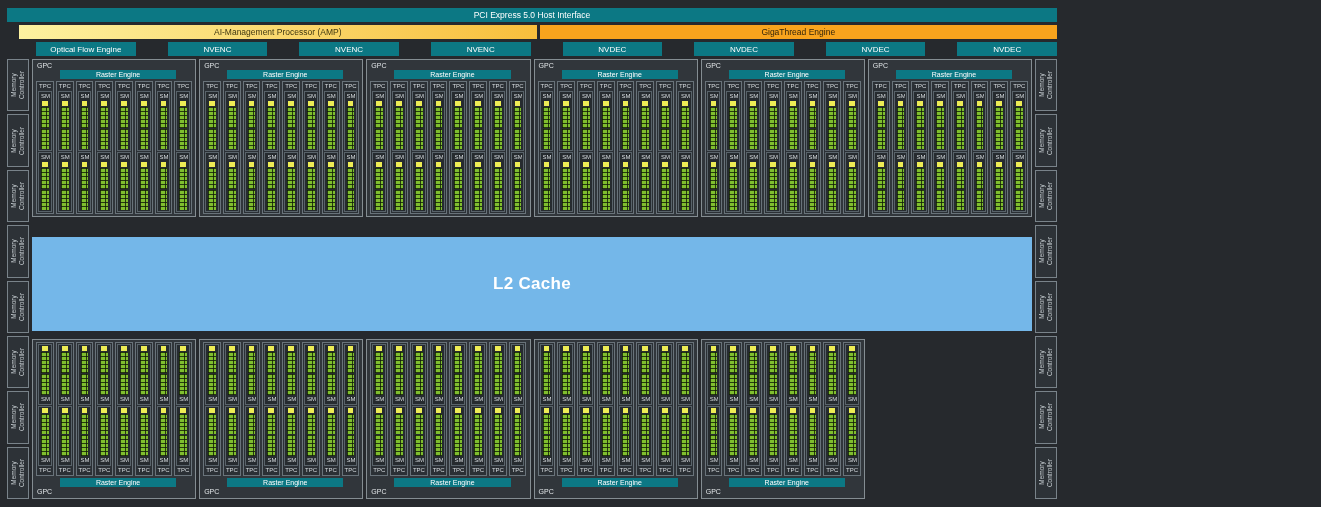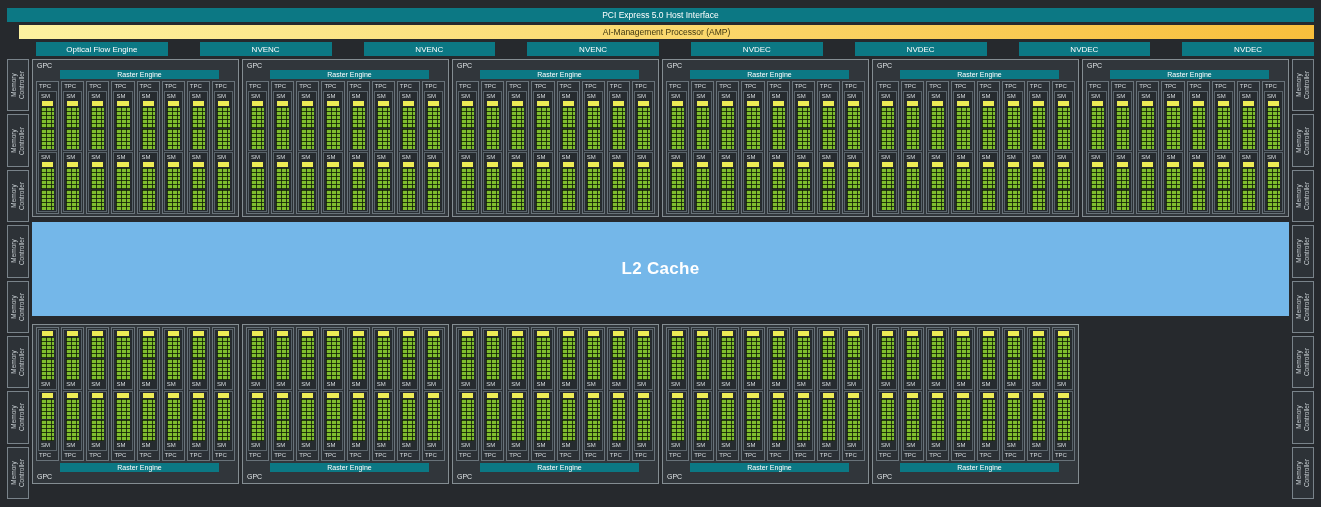--- a/index.html
+++ b/index.html
@@ -2,21 +2,21 @@
 <html style="--background: #26292d; --teal: #0c7884; --amp-gradient-start: #fdf2a0; --amp-gradient-end: #f8bf3c; --gigathread-orange: #f8a41d; --l2-blue: #74b7e9; --sm-yellow: #edec55; --sm-green: #7fbe2e;"><head>
 <meta charset="utf-8">
 <style>
   *{margin:0;padding:0;box-sizing:border-box;}
   html,body{width:1321px;height:507px;}
   body{
     background:var(--background,#26292d);
     font-family:"Liberation Sans",sans-serif;
     position:relative;overflow:hidden;
   }
-  .chip{position:absolute;left:7px;top:8px;width:1307px;height:491px;
+  .chip{position:absolute;left:7px;top:8px;width:1050px;height:491px;
     display:flex;flex-direction:column;gap:3px;}
   .hbar{flex:0 0 14px;display:flex;align-items:center;justify-content:center;
     font-size:8.5px;line-height:1;color:#ffffff;overflow:hidden;}
   .pci-bar{background:var(--teal,#0c7884);}
   .split-row{flex:0 0 14px;display:flex;gap:3px;margin-left:12px;}
   .amp-bar{flex:1;display:flex;align-items:center;justify-content:center;font-size:8.5px;
     color:#3f3710;background:linear-gradient(90deg,var(--amp-gradient-start,#fdf2a0),var(--amp-gradient-end,#f8bf3c));}
   .giga-bar{flex:1;display:flex;align-items:center;justify-content:center;font-size:8.5px;
     color:#33250a;background:var(--gigathread-orange,#f8a41d);}
   .media-row{flex:0 0 14px;display:flex;gap:3px;}
@@ -24,21 +24,21 @@
     font-size:8px;color:#ffffff;background:var(--teal,#0c7884);overflow:hidden;margin-left:29px;}
   .main{flex:1;display:flex;gap:3px;min-height:0;}
   .mem-col{flex:0 0 22px;display:flex;flex-direction:column;gap:3px;}
   .mem-box{flex:1 1 0;border:1px solid #79838a;background:#2d3237;position:relative;overflow:hidden;}
   .mem-label{position:absolute;left:50%;top:50%;width:50px;
     transform:translate(-50%,-50%) rotate(-90deg);
     font-size:6.5px;line-height:1.2;color:#c9d0d4;text-align:center;display:block;}
   .center{flex:1;display:flex;flex-direction:column;min-width:0;}
   .gpc-row{display:flex;gap:3px;min-height:0;}
   .gpc-row-top{flex:0 0 158px;}
-  .l2-cache{flex:0 0 94px;margin:5px 0 0 0;background:var(--l2-blue,#74b7e9);
+  .l2-cache{flex:0 0 94px;margin:20px 0 0 0;background:var(--l2-blue,#74b7e9);
     display:flex;align-items:center;justify-content:center;
     font-size:17px;font-weight:bold;color:#ffffff;letter-spacing:.3px;}
   .gpc-row-bottom{flex:0 0 160px;margin-top:8px;}
   .gpc{flex:1 1 0;min-width:0;border:1px solid #848d92;background:#31363b;
     display:flex;flex-direction:column;padding:2px 3px;overflow:hidden;}
   .gpc-spacer{flex:1 1 0;border:1px solid transparent;padding:2px 3px;visibility:hidden;}
   .gpc-label{flex:0 0 8px;font-size:7px;line-height:8px;color:#e2e6e8;padding-left:1px;overflow:hidden;}
   .raster{flex:0 0 9px;background:var(--teal,#0c7884);color:#ffffff;font-size:7px;line-height:9px;
     text-align:center;margin:0 16px 2px 24px;overflow:hidden;white-space:nowrap;}
   .gpc.flip .raster{margin:2px 16px 1px 24px;}
@@ -58,20 +58,21 @@
 </style>
 </head>
 <body>
 
 <div class="chip">
 
   <div class="hbar pci-bar">PCI Express 5.0 Host Interface</div>
 
   <div class="split-row">
     <div class="amp-bar">AI-Management Processor (AMP)</div>
+    <div class="giga-bar">GigaThread Engine</div>
   </div>
 
   <div class="media-row">
       <div class="media-box">Optical Flow Engine</div>
       <div class="media-box">NVENC</div>
       <div class="media-box">NVENC</div>
       <div class="media-box">NVENC</div>
       <div class="media-box">NVDEC</div>
       <div class="media-box">NVDEC</div>
       <div class="media-box">NVDEC</div>

